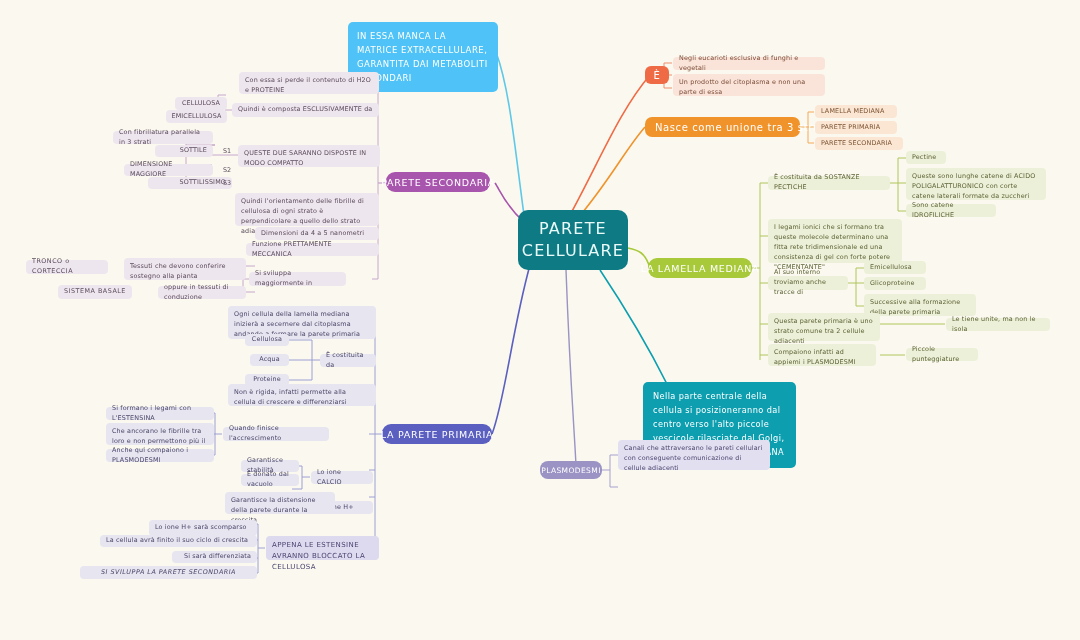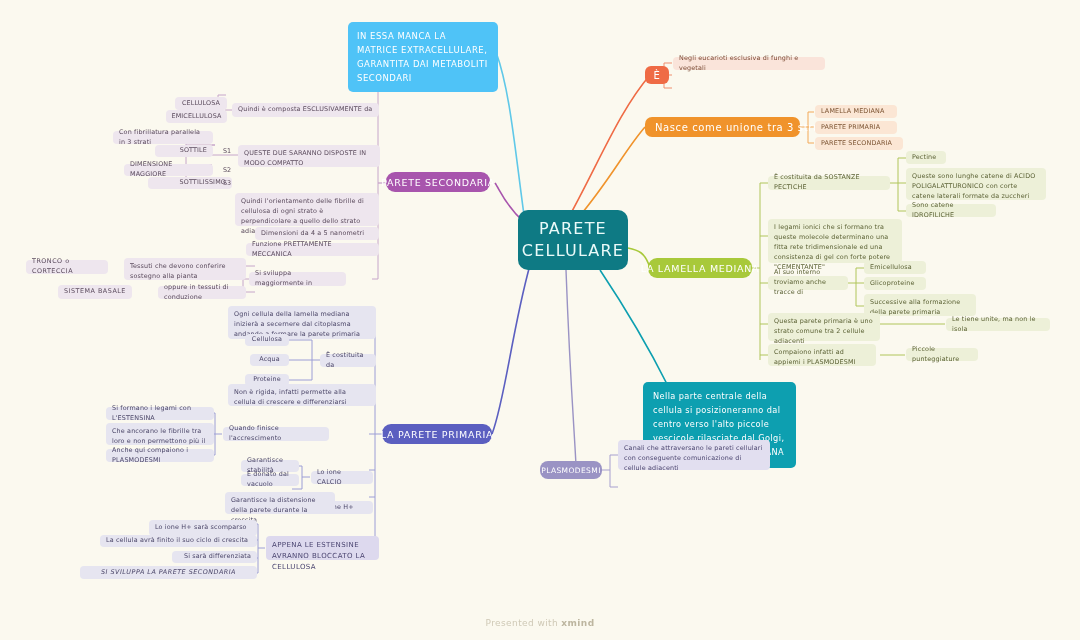--- a/index.html
+++ b/index.html
@@ -123,20 +123,21 @@
 
   <div class="node root" style="left:518px;top:210px;width:110px;height:60px;">
     <span>PARETE</span>
     <span>CELLULARE</span>
   </div>
 
   <div class="node callout" style="left:348px;top:22px;width:150px;">IN ESSA MANCA LA MATRICE EXTRACELLULARE, GARANTITA DAI METABOLITI SECONDARI</div>
 
   <div class="node branch secondaria" style="left:386px;top:172px;width:104px;height:20px;">PARETE SECONDARIA</div>
 
+  <div class="node leaf multi tint-purple" style="left:239px;top:72px;width:140px;height:22px;">Con essa si perde il contenuto di H2O e PROTEINE</div>
   <div class="node leaf tint-purple" style="left:232px;top:103px;width:147px;height:14px;">Quindi è composta ESCLUSIVAMENTE da</div>
   <div class="node leaf tint-purple" style="left:175px;top:97px;width:52px;height:13px;justify-content:center;">CELLULOSA</div>
   <div class="node leaf tint-purple" style="left:166px;top:110px;width:61px;height:13px;justify-content:center;">EMICELLULOSA</div>
 
   <div class="node leaf multi tint-purple" style="left:238px;top:145px;width:142px;height:22px;">QUESTE DUE SARANNO DISPOSTE IN MODO COMPATTO</div>
   <div class="node leaf tint-purple" style="left:113px;top:131px;width:100px;height:13px;">Con fibrillatura parallela in 3 strati</div>
 
   <div class="node leaf tint-purple" style="left:155px;top:145px;width:58px;height:12px;justify-content:flex-end;padding-right:6px;">SOTTILE</div>
   <div class="node sublabel" style="left:223px;top:145px;width:16px;height:12px;line-height:12px;">S1</div>
 
@@ -200,28 +201,26 @@
   <div class="node leaf multi tint-green" style="left:864px;top:294px;width:112px;height:22px;">Successive alla formazione della parete primaria</div>
 
   <div class="node leaf multi tint-green" style="left:768px;top:313px;width:112px;height:28px;">Questa parete primaria è uno strato comune tra 2 cellule adiacenti</div>
   <div class="node leaf tint-green" style="left:946px;top:318px;width:104px;height:13px;">Le tiene unite, ma non le isola</div>
 
   <div class="node leaf multi tint-green" style="left:768px;top:344px;width:108px;height:22px;">Compaiono infatti ad appiemi i PLASMODESMI</div>
   <div class="node leaf tint-green" style="left:906px;top:348px;width:72px;height:13px;">Piccole punteggiature</div>
 
   <div class="node branch eis" style="left:645px;top:66px;width:24px;height:18px;">È</div>
   <div class="node leaf tint-orange" style="left:673px;top:57px;width:152px;height:13px;">Negli eucarioti esclusiva di funghi e vegetali</div>
+  <div class="node leaf multi tint-orange" style="left:673px;top:74px;width:152px;height:22px;">Un prodotto del citoplasma e non una parte di essa</div>
 
   <div class="node branch nasce" style="left:645px;top:117px;width:155px;height:20px;">Nasce come unione tra 3 strutture</div>
   <div class="node leaf tint-orange2" style="left:815px;top:105px;width:82px;height:13px;">LAMELLA MEDIANA</div>
   <div class="node leaf tint-orange2" style="left:815px;top:121px;width:82px;height:13px;">PARETE PRIMARIA</div>
   <div class="node leaf tint-orange2" style="left:815px;top:137px;width:88px;height:13px;">PARETE SECONDARIA</div>
 
   <div class="node callout2" style="left:643px;top:382px;width:153px;">Nella parte centrale della cellula si posizioneranno dal centro verso l'alto piccole vescicole rilasciate dal Golgi, creando la PIASTRA MEDIANA</div>
 
   <div class="node branch plasmo" style="left:540px;top:461px;width:62px;height:18px;">PLASMODESMI</div>
   <div class="node leaf multi tint-lav" style="left:618px;top:440px;width:152px;height:30px;">Canali che attraversano le pareti cellulari con conseguente comunicazione di cellule adiacenti</div>
 
-  <div class="footer">
-    <span>Presented with </span><b>xmind</b>
-  </div>
 
 </div>
 
 </body></html>

